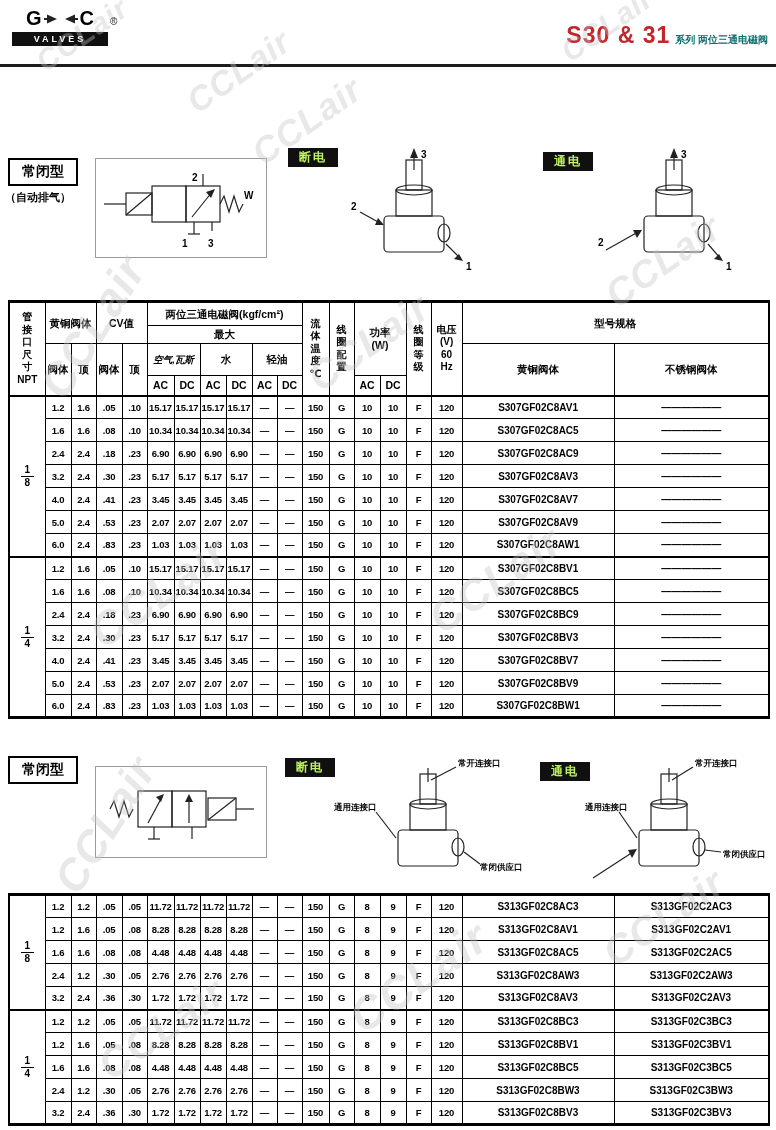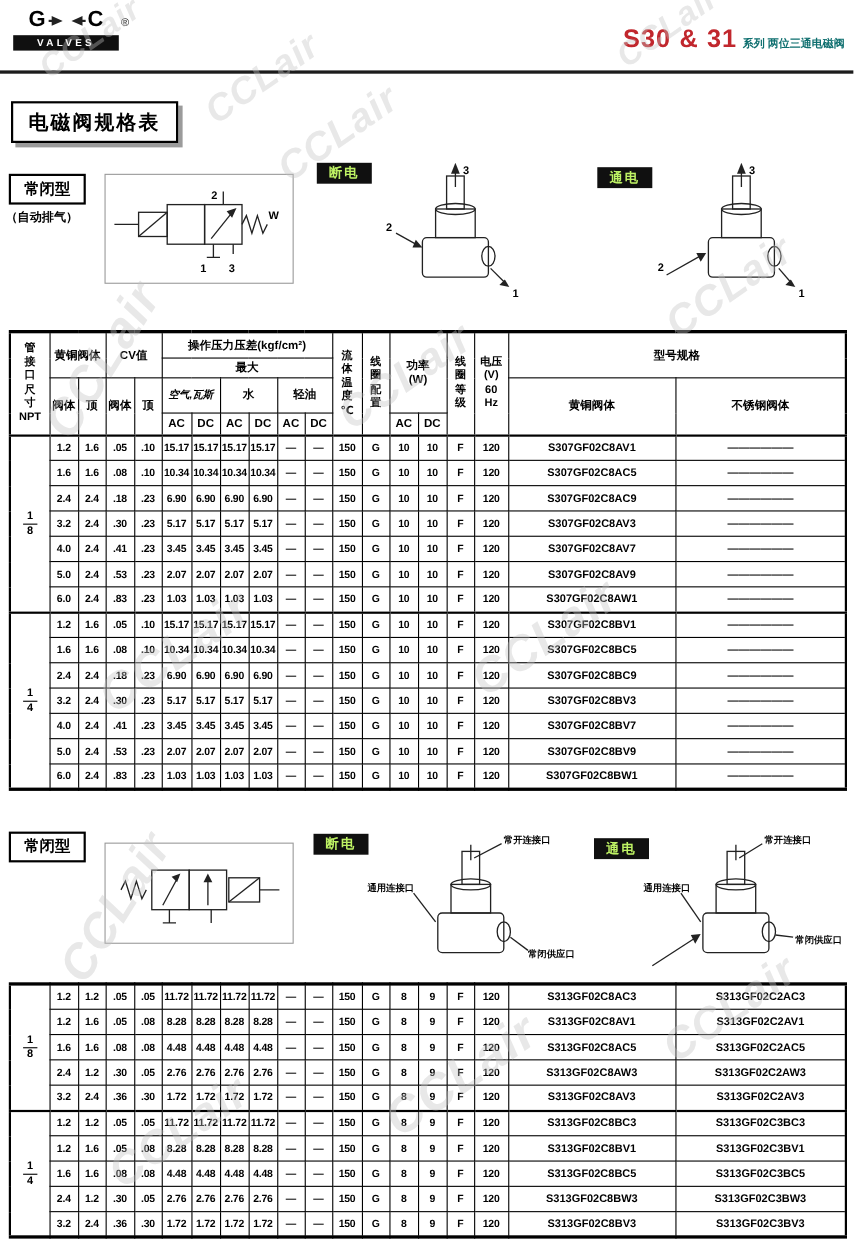--- a/index.html
+++ b/index.html
@@ -105,21 +105,20 @@
       <span>C</span>
     </div>
     <div class="logo-bar">VALVES</div>
   </div>
   <span class="logo-reg">®</span>
   <div class="series-wrap">
     <span class="series">S30 &amp; 31</span><span class="series-desc">系列 两位三通电磁阀</span>
   </div>
   <div class="top-rule"></div>
 
-  <div class="title-box">电磁阀规格表</div>
 
   <div class="type-box" style="left:8px;top:158px;">常闭型</div>
   <div class="type-note" style="left:5px;top:190px;">（自动排气）</div>
 
   <div class="schem-box" style="left:95px;top:158px;width:172px;height:100px;">
     <svg width="170" height="98" viewBox="0 0 170 98">
       <line class="ln" x1="8" y1="45" x2="30" y2="45"></line>
       <rect class="ln" x="30" y="34" width="26" height="22"></rect>
       <line class="ln" x1="30" y1="56" x2="56" y2="34"></line>
       <rect class="ln" x="56" y="27" width="34" height="36"></rect>
@@ -199,21 +198,21 @@
     <thead>
       <tr class="hr1">
         <th rowspan="4" class="vhead">管
 接
 口
 尺
 寸
 NPT</th>
         <th colspan="2" rowspan="2">黄铜阀体</th>
         <th colspan="2" rowspan="2">CV值</th>
-        <th colspan="6">操作压力压差(kgf/cm²)</th>
+        <th colspan="6">两位三通电磁阀(kgf/cm²)</th>
         <th rowspan="4" class="vhead">流
 体
 温
 度
 ℃</th>
         <th rowspan="4" class="vhead">线
 圈
 配
 置</th>
         <th colspan="2" rowspan="3" class="pre">功率

